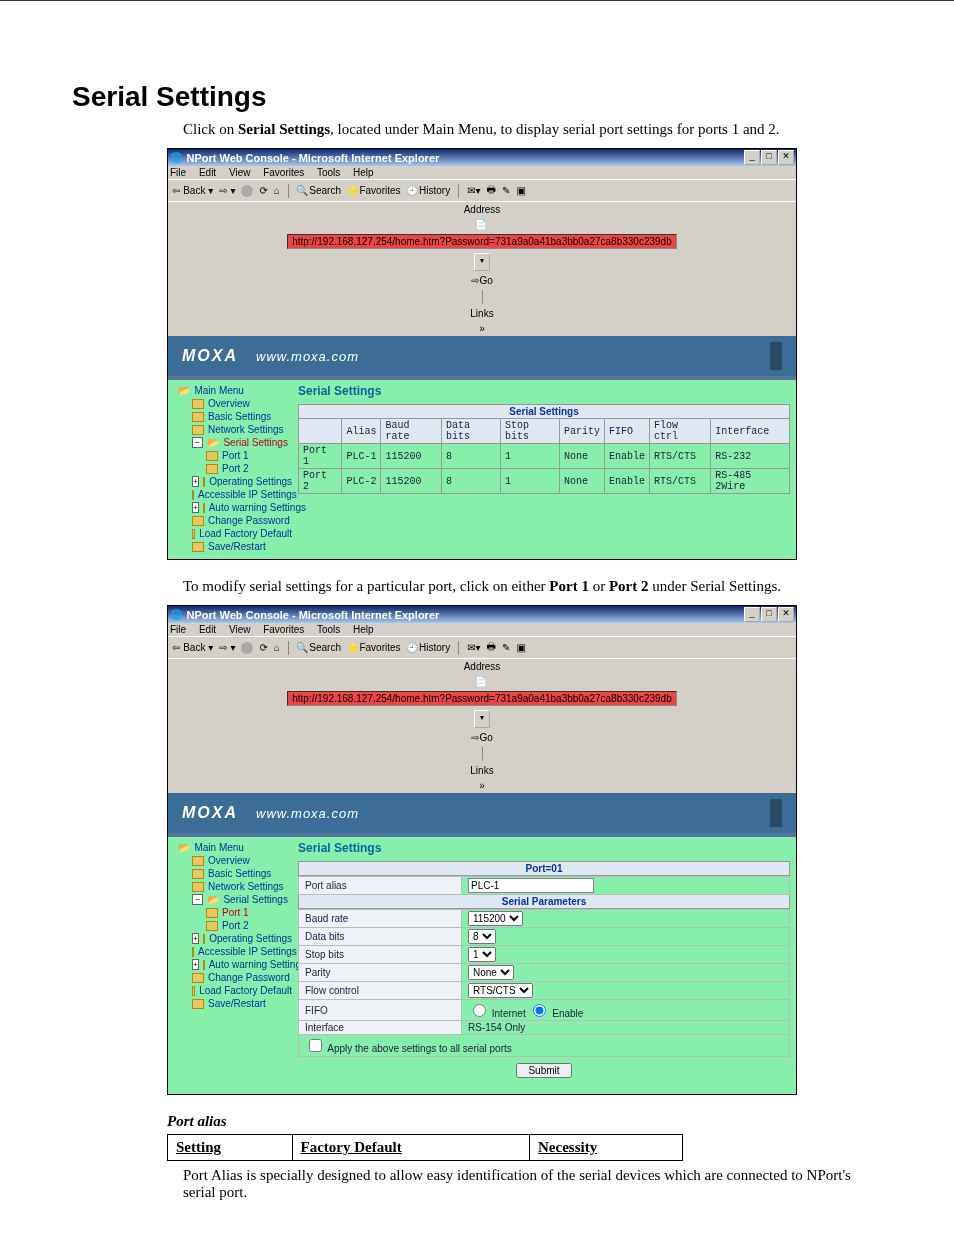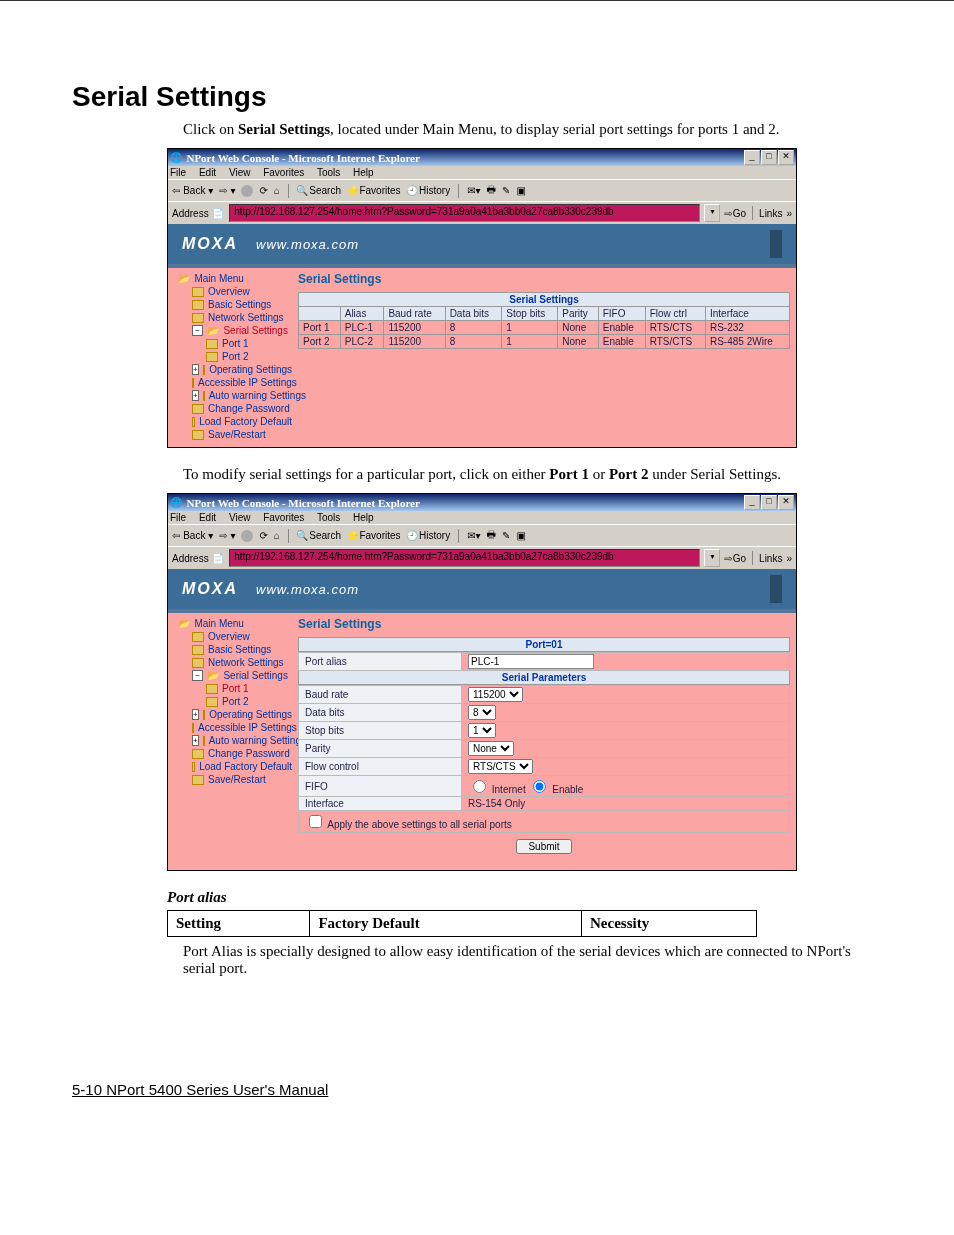--- a/index.html
+++ b/index.html
@@ -5,62 +5,62 @@
   body { margin:0; font-family:"Times New Roman",serif; font-size:15px; color:#000; }
   .page { width:954px; margin:0 auto; padding:60px 72px 60px 72px; box-sizing:border-box; border-top:1px solid #333; }
   h1 { font-family:Arial,sans-serif; font-weight:bold; font-size:28px; margin:20px 0 8px 0; }
   .indent-block { margin-left:95px; }
   .body-text { margin:6px 16px; }
   .bold { font-weight:bold; }
 
   
   .shot { margin:10px 0 18px 0; width:628px; border:1px solid #000; background:#d4d0c8; font-family:Verdana,Arial,sans-serif; font-size:10px; }
   .titlebar { background:linear-gradient(#0a246a,#a6caf0); color:#fff; display:flex; align-items:center; padding:1px 2px; }
-  .titlebar .title-text { font-weight:bold; font-size:11px; flex:1;font-family:Liberation Serif, serif; }
+  .titlebar .title-text { font-weight:bold; font-size:11px; flex:1; }
   .winbtns { display:flex; gap:1px; }
   .winbtn { width:14px; height:13px; background:#d4d0c8; border:1px outset #fff; font-size:9px; line-height:11px; text-align:center; color:#000; font-family:Arial; }
   .menubar { background:#d4d0c8; padding:1px 2px; }
   .menuitem { margin-right:10px; }
   .toolbar { background:#d4d0c8; padding:2px 4px; border-top:1px solid #fff; display:flex; align-items:center; gap:6px; }
-  .addrbar { background:#d4d0c8; padding:2px 4px; border-top:1px solid #fff; display:flex; align-items:center; gap:4px; }
-  .addrinput { flex:1; background:#be185d; border:1px inset #888; padding:1px 4px; font-size:10px; height:14px; overflow:hidden; white-space:nowrap; }
+  .addrbar { background:#d4d0c8; padding:2px 4px; border-top:1px solid #fff; display:flex; align-items:center; gap:4px;flex-direction:column; }
+  .addrinput { flex:1; background:#ef4444; border:1px inset #888; padding:1px 4px; font-size:10px; height:14px; overflow:hidden; white-space:nowrap; }
   .ieicon { display:inline-block; width:12px; height:12px; background:#aaa; border-radius:50%; vertical-align:middle; }
   .dropbtn { width:14px; height:16px; background:#d4d0c8; border:1px outset #fff; font-size:7px; text-align:center; line-height:14px; }
   .go { font-size:10px; }
   .divider { border-left:1px solid #888; height:14px; margin:0 2px; }
-  .content-area { background:#fca5a5; }
+  .content-area { background:#86efac; }
   .banner { background:#3b6d98; color:#fff; padding:6px 14px; display:flex; align-items:center; gap:18px; }
   .logo-text { font-weight:bold; font-style:italic; letter-spacing:2px; font-size:16px; }
   .banner-url { font-style:italic; font-size:13px; letter-spacing:1px; }
   .layout { display:flex; }
   .sidebar { width:120px; padding:4px 0 6px 4px; font-size:10px; }
   .node { color:#003399; padding:1px 0 1px 6px; white-space:nowrap; display:flex; align-items:center; gap:4px; }
   .node.red { color:#b00020; }
   .node .fico { width:10px; height:8px; background:#e7c764; border:1px solid #b58a00; display:inline-block; }
   .node .pico { width:9px; height:9px; border:1px solid #666; display:inline-block; font-size:8px; line-height:9px; text-align:center; background:#fff; color:#000; }
   .kids { margin-left:14px; }
   .panel { flex:1; padding:4px 6px 10px 6px; }
   .panel-title { color:#0b63a2; font-weight:bold; margin-bottom:6px; font-size:12px; }
-  .datatbl { border-collapse:collapse; width:100%; font-size:10px; }
+  .datatbl { border-collapse:collapse; width:100%; font-size:10px;font-family:Liberation Mono, monospace; }
   .datatbl th, .datatbl td { border:1px solid #999; padding:1px 4px; text-align:left; color:#224; }
   .datatbl th { background:#dfe7f2; font-weight:normal; }
   .section-title { background:#dfe7f2; text-align:center; font-weight:bold; color:#0b4; color:#0033aa; padding:1px; border:1px solid #999; font-size:10px; }
   .formtbl { width:100%; border-collapse:collapse; font-size:10px; }
   .formtbl td { border:1px solid #bbb; padding:1px 6px; color:#224; }
   .formtbl .lbl { width:150px; background:#eef2f7; }
   .sel { font-size:10px; }
   .txt { font-size:10px; border:1px solid #888; }
   .submit-row { text-align:center; padding:6px; }
   .submit-btn { font-size:10px; padding:0 10px; }
   .strip { height:4px; background:#579; }
   .status-right { width:12px; background:#2b4a63; }
 
   
   .subhead { font-family:"Times New Roman",serif; font-style:italic; font-weight:bold; margin-top:14px; }
-  .spec-table { border-collapse:collapse; margin-top:4px; width:590px; }
+  .spec-table { border-collapse:collapse; margin-top:4px; width:516px;text-decoration:underline; }
   .spec-table th, .spec-table td { border:1px solid #000; padding:4px 8px; text-align:left; vertical-align:top; font-family:"Times New Roman",serif; font-size:15px; }
   .spec-table th { font-weight:bold; }
 
   .footer { font-family:Arial,sans-serif; font-size:15px; margin-top:104px;text-decoration:underline; }
 </style>
 </head>
 <body>
 
 <div class="page">
   <h1>Serial Settings</h1>

